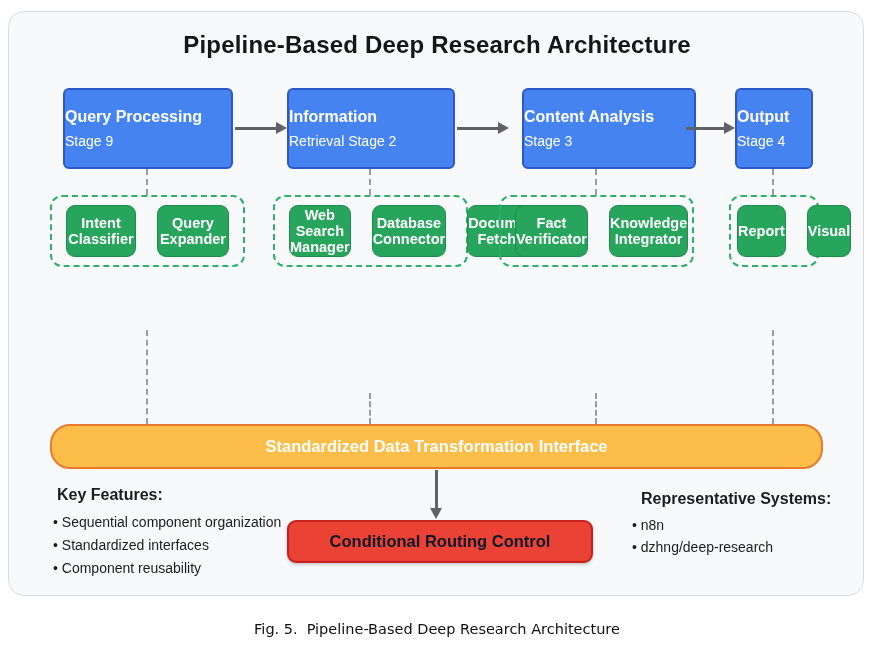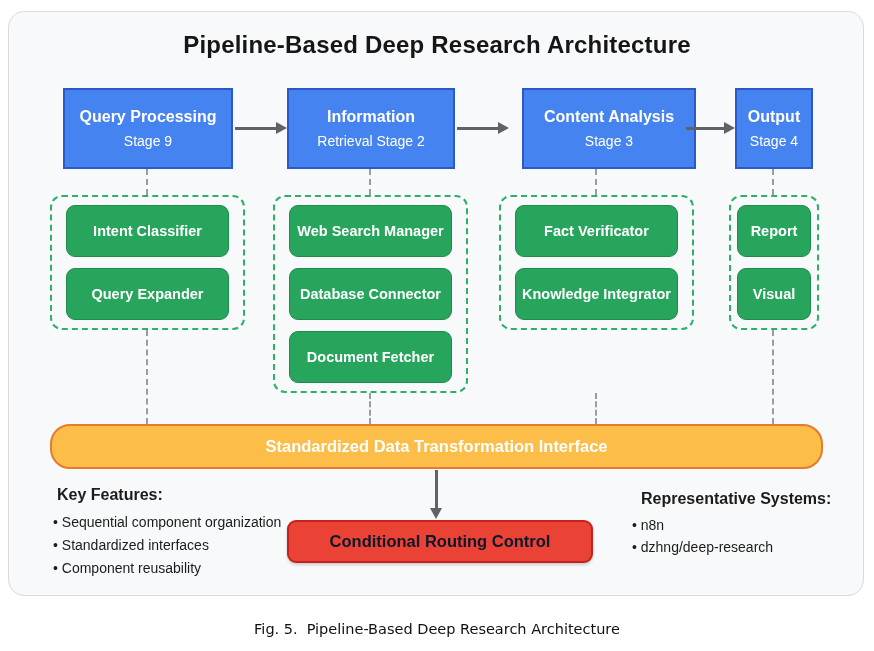--- a/index.html
+++ b/index.html
@@ -15,22 +15,22 @@
     box-sizing:border-box;
   }
   .diagram-title {
     position:absolute; left:0; top:31px; width:874px; text-align:center;
     font-size:24px; font-weight:bold; color:#161616; letter-spacing:0.2px;
   }
   
   .stage {
     position:absolute; box-sizing:border-box; height:81px;
     background:var(--stage-fill,#4584F0); border:2px solid var(--stage-border,#2B59C8);
-    border-radius:0; color:#fff;
-    display:flex; flex-direction:column; align-items:center; justify-content:center; gap:7px;
+    border-radius:6px; color:#fff;
+    display:flex; flex-direction:column; justify-content:center; gap:7px;
   }
   .s1 { left:63px;  top:88px; width:170px; }
   .s2 { left:287px; top:88px; width:168px; }
   .s3 { left:522px; top:88px; width:174px; }
   .s4 { left:735px; top:88px; width:78px;  }
   .stage-title { font-size:16px; font-weight:bold; white-space:nowrap; }
   .stage-sub   { font-size:14px; font-weight:400; white-space:nowrap; }
   
   .harrow { position:absolute; top:127px; height:3px; background:var(--arrow,#5F6368); }
   .a1 { left:235px; width:41px; }
@@ -48,21 +48,21 @@
   .dC { left:595px; top:169px; height:26px; }
   .dD { left:772px; top:169px; height:26px; }
   .dE { left:146px; top:330px; height:94px; }
   .dF { left:369px; top:393px; height:31px; }
   .dG { left:595px; top:393px; height:31px; }
   .dH { left:772px; top:330px; height:94px; }
   
   .group {
     position:absolute; top:195px; box-sizing:border-box;
     border:2px dashed var(--group-border,#2DB169); border-radius:12px;
-    display:flex; flex-direction:column; gap:11px; padding:8px 14px;
+    display:flex; flex-direction:row; gap:21px; padding:8px 14px;
   }
   .g1 { left:50px;  width:195px; }
   .g2 { left:273px; width:195px; }
   .g3 { left:499px; width:195px; }
   .g4 { left:729px; width:90px; padding:8px 6px; }
   .comp {
     height:52px; box-sizing:border-box; border-radius:9px;
     background:var(--component-fill,#27A55C); border:1.5px solid var(--component-border,#1E8C4B);
     color:#fff; font-weight:bold; font-size:14.5px;
     display:flex; align-items:center; justify-content:center; text-align:center;

